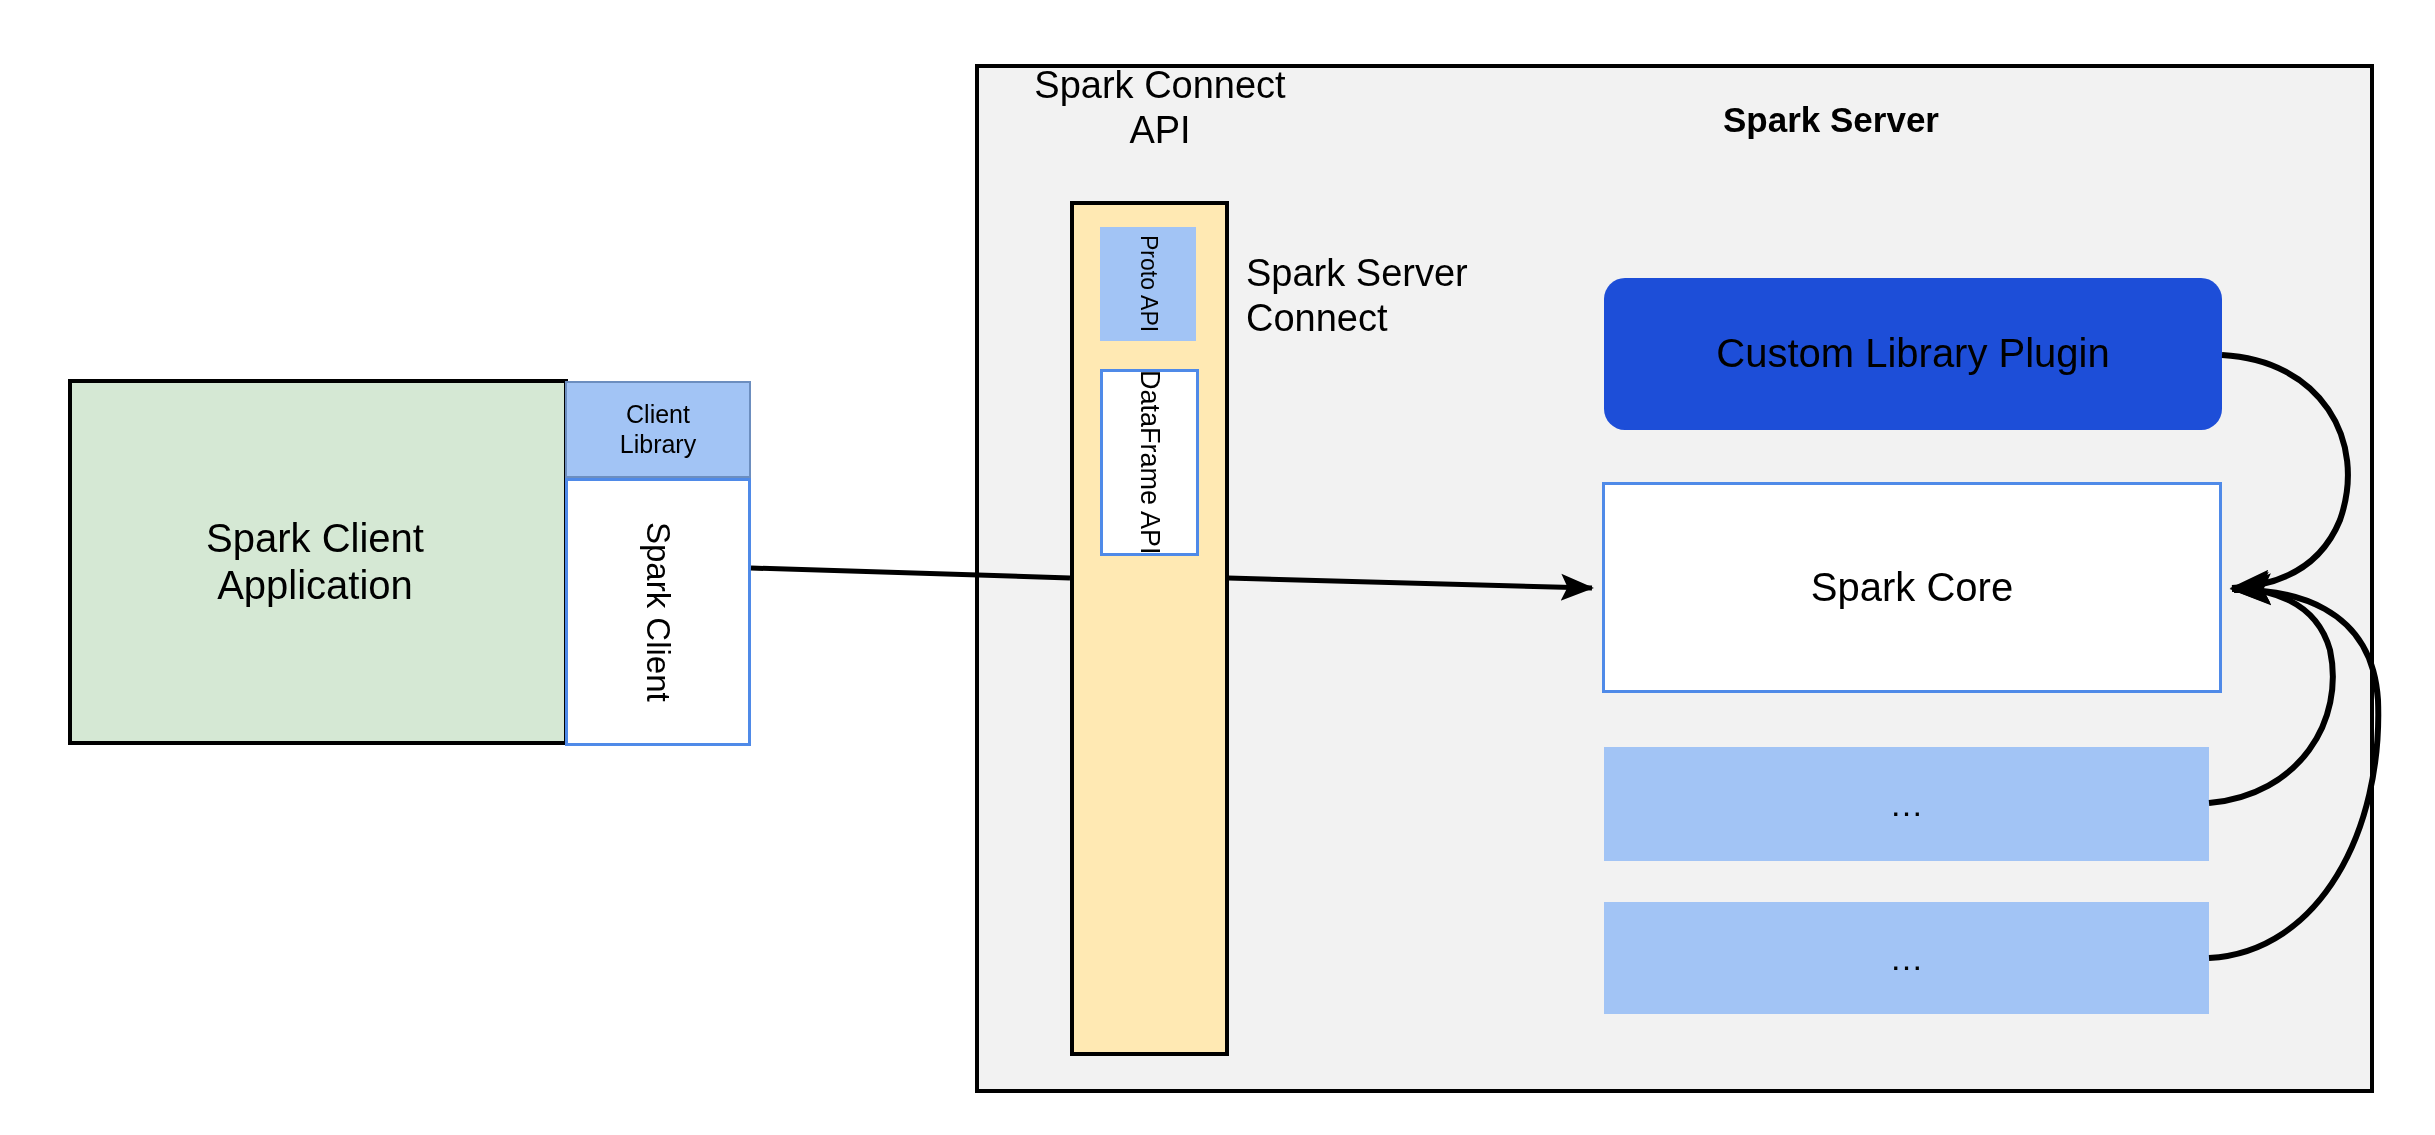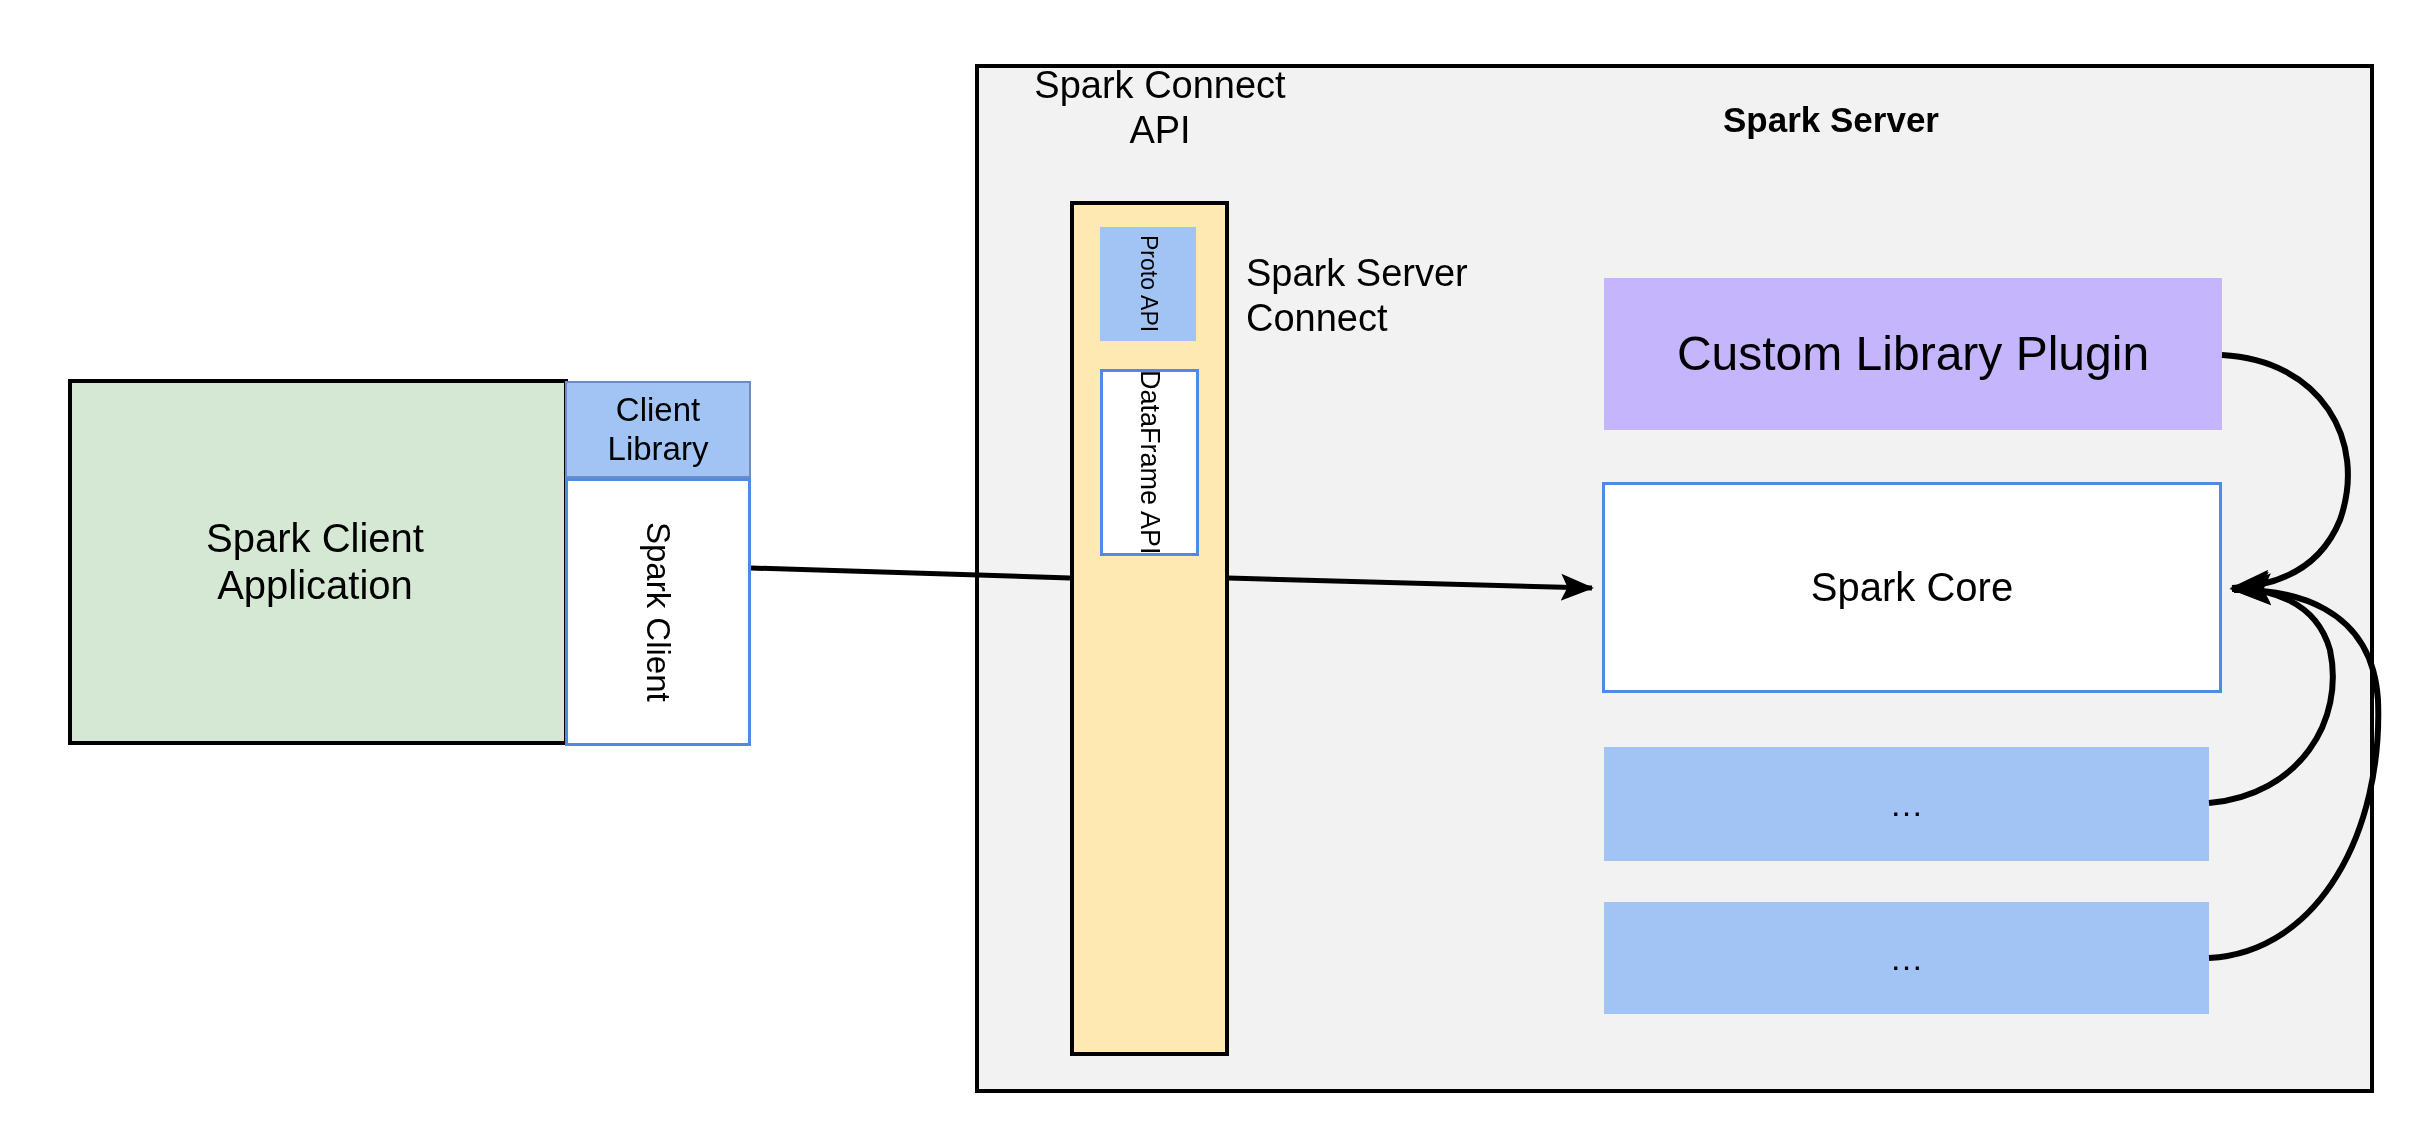--- a/index.html
+++ b/index.html
@@ -42,21 +42,21 @@
   }
   #client-app .label { padding-right: 6px; }
 
   #client-package {
     left: 565px;
     top: 381px;
     width: 186px;
     height: 97px;
     background: #a2c4f5;
     border: 2px solid #6c8ebf;
-    font-size: 33px;
+    font-size: 25px;
     z-index: 4;
   }
   #spark-client {
     left: 565px;
     top: 478px;
     width: 186px;
     height: 268px;
     background: #ffffff;
     border: 3px solid #4f8ae8;
     z-index: 4;
@@ -151,23 +151,24 @@
     font-size: 27px;
     white-space: nowrap;
   }
 
   
   #custom-library-plugin {
     left: 1604px;
     top: 278px;
     width: 618px;
     height: 152px;
-    background: #c4b5fd;
-    font-size: 48px;
-    z-index: 2;
+    background: #1d4ed8;
+    font-size: 40px;
+    z-index: 2;
+    border-radius: 21px;
   }
   #spark-core {
     left: 1602px;
     top: 482px;
     width: 620px;
     height: 211px;
     background: #ffffff;
     border: 3px solid #4f8ae8;
     font-size: 40px;
     z-index: 2;

